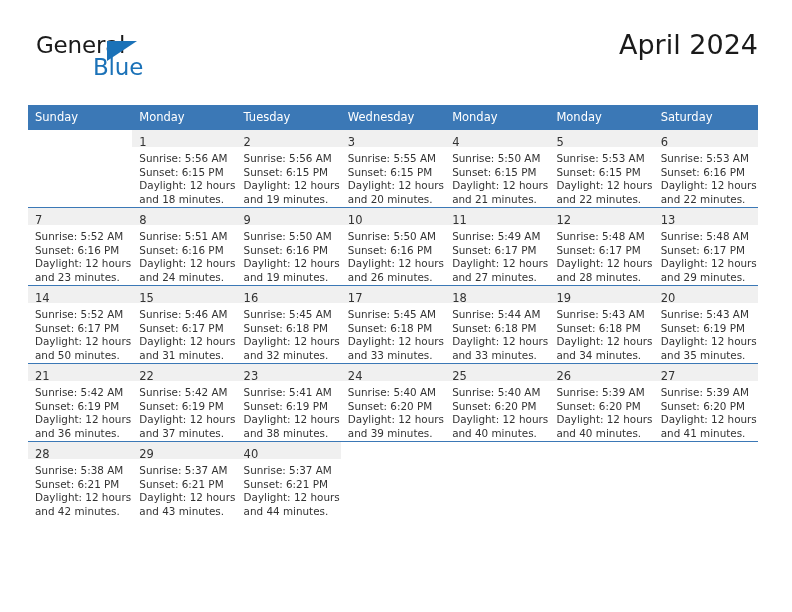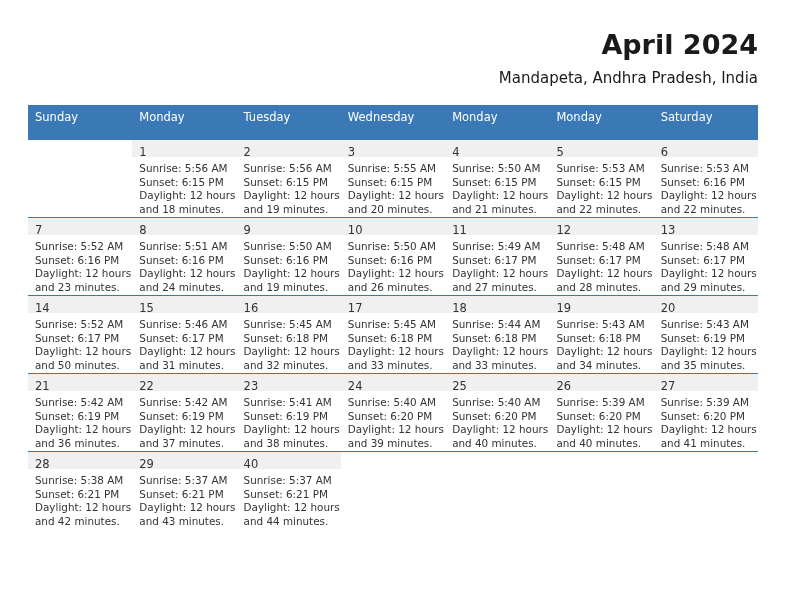--- a/index.html
+++ b/index.html
@@ -65,21 +65,21 @@
   }
   .title-block {
     position: absolute;
     right: 0;
     top: 0;
     text-align: right;
   }
   .cal-title {
     font-size: 27px;
     color: #1a1a1a;
-    font-weight: bold;
+    font-weight: normal;
     line-height: 34px;
     font-family: "DejaVu Sans", sans-serif;
   }
   .cal-subtitle {
     margin-top: 7px;
     font-size: 15px;
     color: #1a1a1a;
     line-height: 19px;
     font-family: "DejaVu Sans", sans-serif;
   }
@@ -92,21 +92,21 @@
     width: 730px;
     border-collapse: collapse;
     table-layout: fixed;
   }
   .calendar th {
     background: #3b78b6;
     color: #ffffff;
     font-size: 11.5px;
     font-weight: normal;
     text-align: left;
-    padding: 5px 0 15px 7px;
+    padding: 5px 0 5px 7px;
     height: 11px;
     font-family: "DejaVu Sans", sans-serif;
   }
   .calendar td {
     width: 104.28px;
     height: 77px;
     vertical-align: top;
     padding: 0;
     border-top: 1px solid #3b78b6;
     background: #ffffff;
@@ -141,24 +141,28 @@
     white-space: nowrap;
   }
 </style>
 </head>
 <body>
 
 <div class="page">
 
   <div class="top-bar">
 
+    <div class="logo">
+      <span class="logo-general">General</span>
+      <span class="logo-triangle"></span>
+      <span class="logo-blue">Blue</span>
+    </div>
 
     <div class="title-block">
       <div class="cal-title">April 2024</div>
-      <div class="cal-subtitle">Mandapeta, Andhra Pradesh, India</div>
     </div>
 
   </div>
 
   <table class="calendar">
     <thead>
       <tr id="weekday-row">
           <th>Sunday</th>
           <th>Monday</th>
           <th>Tuesday</th>

